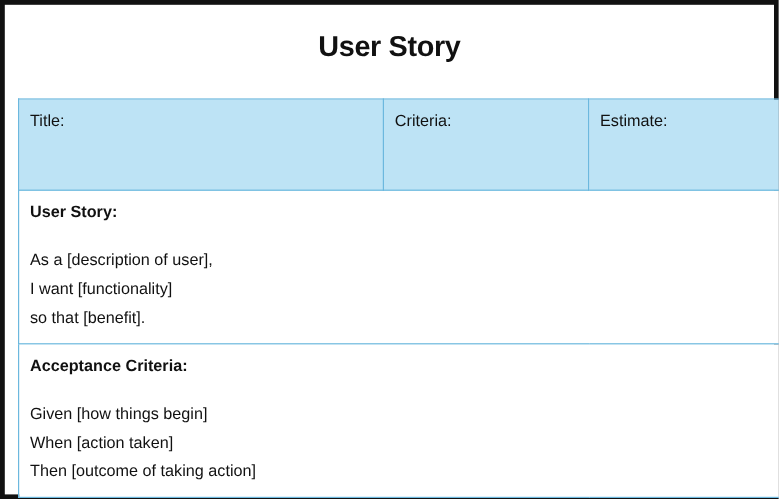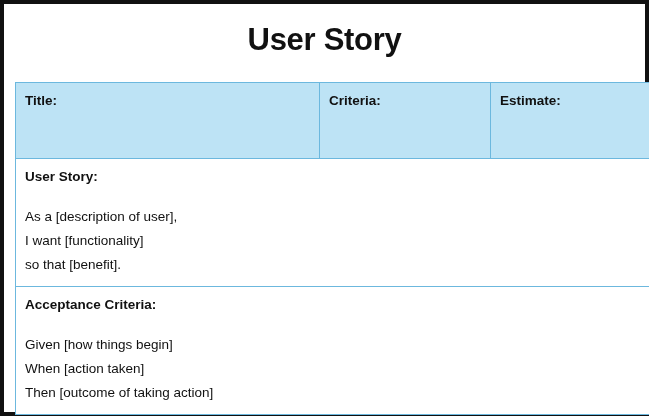--- a/index.html
+++ b/index.html
@@ -20,21 +20,21 @@
     box-sizing: border-box;
     border: 4px solid #111111;
     background: #ffffff;
   }
   .page-title {
     position: absolute;
     left: 0;
     top: 16px;
     width: 641px;
     text-align: center;
-    font-size: 31px;
+    font-size: 24px;
     font-weight: bold;
     color: #111111;
     letter-spacing: -0.3px;
     line-height: 40px;
   }
   .story-table {
     position: absolute;
     left: 11px;
     top: 78px;
     width: 615px;
@@ -54,21 +54,21 @@
   .col-title { width: 294px; }
   .col-priority { width: 161px; }
   .col-estimate { width: 158px; }
 
   .section-cell {
     background: #ffffff;
     padding: 8px 0 9px 9px !important;
   }
   .field-label {
     font-size: 13.5px;
-    font-weight: bold;
+    font-weight: normal;
     color: #111111;
     line-height: 18px;
   }
   .section-label {
     font-size: 13.5px;
     font-weight: bold;
     color: #111111;
     line-height: 20px;
     margin-bottom: 18px;
   }

